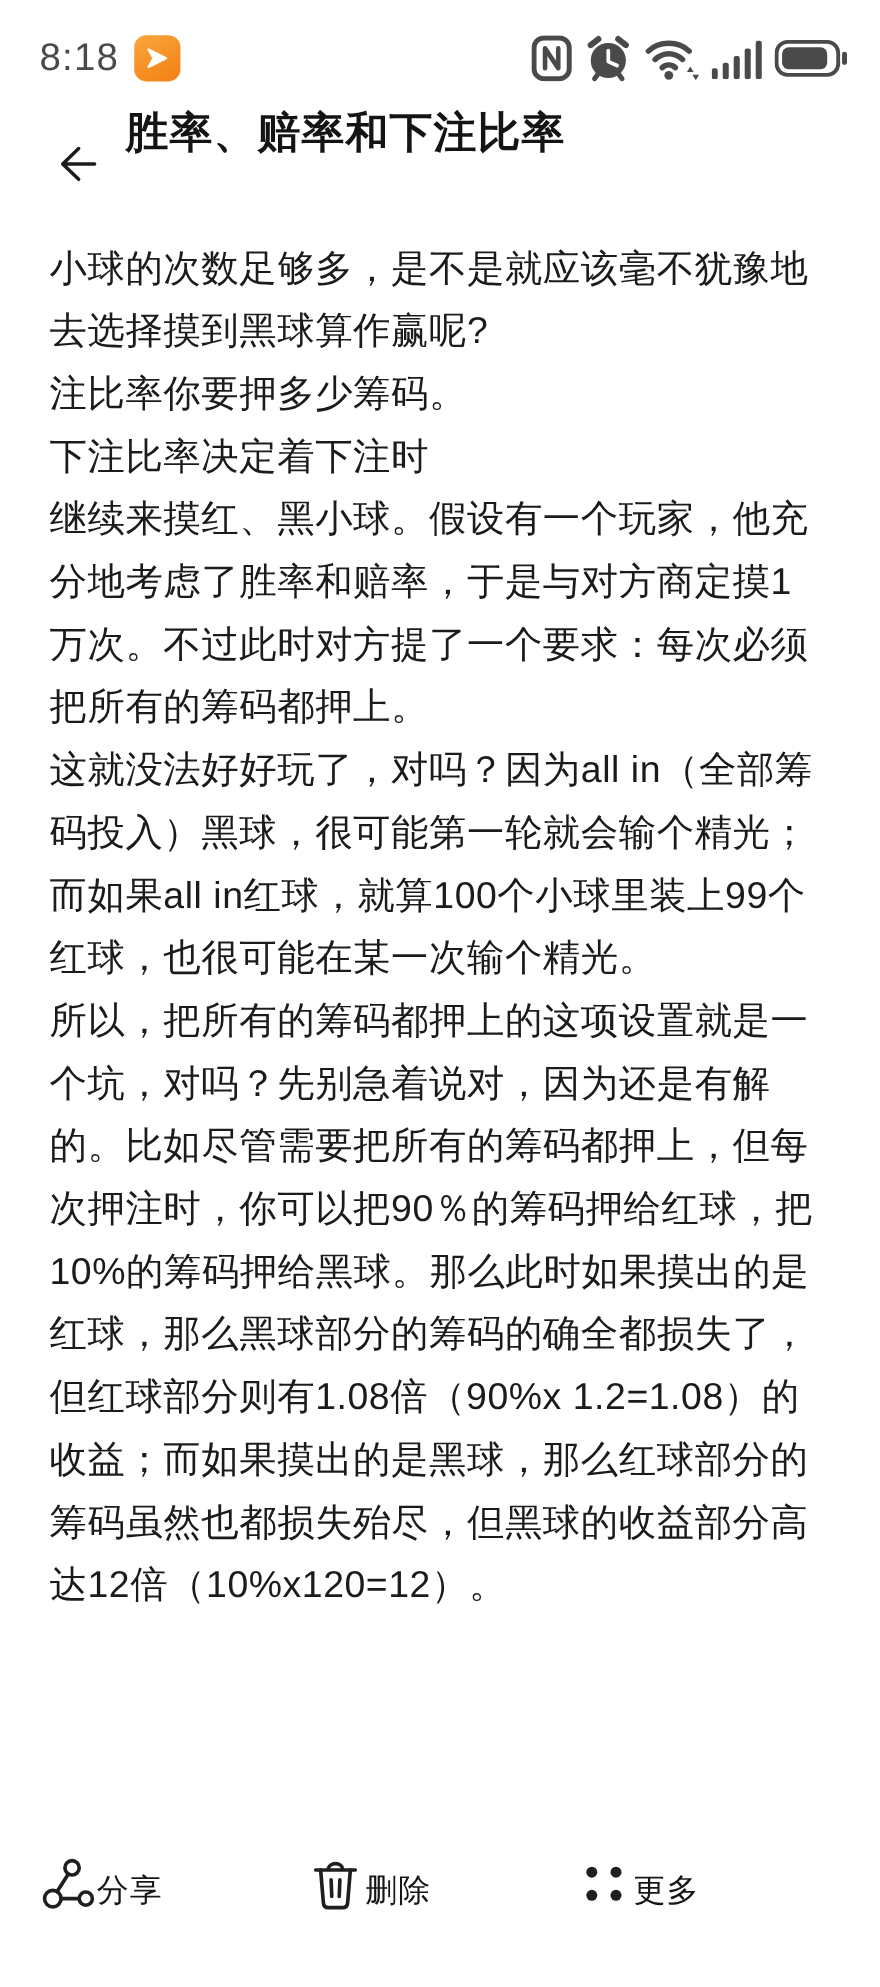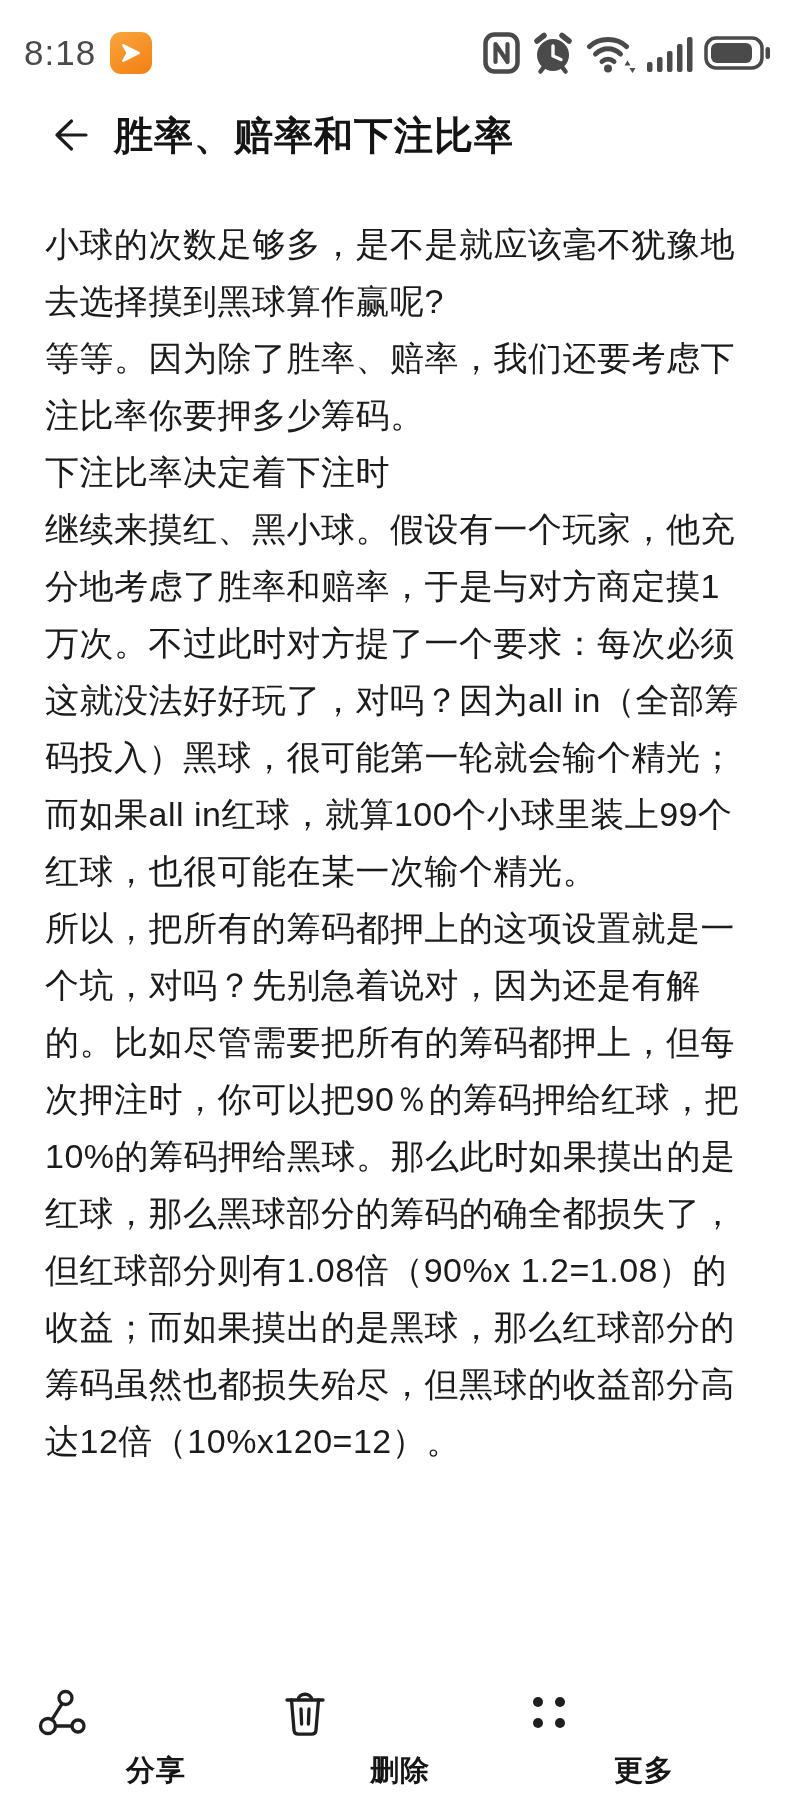--- a/index.html
+++ b/index.html
@@ -17,21 +17,21 @@
   }
 
   
   .status-bar {
     position: absolute;
     top: 0; left: 0; right: 0;
     height: 92px;
     display: flex;
     align-items: center;
     justify-content: space-between;
-    padding: 14px 30px 0 24px;
+    padding: 14px 30px 0 36px;
     box-sizing: border-box;
   }
   .sb-left { display: flex; align-items: center; gap: 14px; }
   .sb-time {
     font-size: 35px;
     color: #4a4a4a;
     letter-spacing: 1px;
   }
   .app-badge {
     width: 42px; height: 42px;
@@ -41,21 +41,21 @@
   }
   .sb-right { display: flex; align-items: center; gap: 11px; }
   .sb-right svg { display: block; }
 
   
   .header {
     position: absolute;
     top: 98px; left: 0; right: 0;
     height: 76px;
     display: flex;
-    align-items: center;
+    align-items: flex-end;
     padding-left: 46px;
   }
   .back-btn {
     width: 48px; height: 48px;
     display: flex; align-items: center; justify-content: center;
     background: none; border: none; padding: 0; cursor: pointer;
   }
   .page-title {
     margin-left: 20px;
     font-size: 39px;
@@ -84,24 +84,24 @@
   .toolbar {
     position: absolute;
     left: 0; right: 0;
     top: 1686px;
     display: flex;
     padding: 0 34px;
   }
   .tool {
     flex: 1;
     display: flex;
-    flex-direction: column;
+    flex-direction: row;
+    align-items: center;
     background: none; border: none; padding: 0; cursor: pointer;
     font-family: "Liberation Sans", sans-serif;
-    font-weight: bold;
   }
   .tool svg { width: 54px; height: 54px; display: block; }
   .tool-label {
     margin-top: 11px;
     font-size: 29px;
     color: #161616;
     letter-spacing: 1px;
   }
 </style>
 </head>
@@ -172,32 +172,32 @@
   <h1 class="page-title">胜率、赔率和下注比率</h1>
 </div>
 
 <div class="article">
 
     <div class="line">小球的次数足够多，是不是就应该毫不犹豫地</div>
 
     <div class="line">去选择摸到黑球算作赢呢?</div>
 
 
-    <div class="line">等等。因为除了胜率、赔率，我们还要考虑下</div>
 
     <div class="line">注比率你要押多少筹码。</div>
 
     <div class="line">下注比率决定着下注时</div>
 
     <div class="line">继续来摸红、黑小球。假设有一个玩家，他充</div>
 
     <div class="line">分地考虑了胜率和赔率，于是与对方商定摸1</div>
 
     <div class="line">万次。不过此时对方提了一个要求：每次必须</div>
 
+    <div class="line">把所有的筹码都押上。</div>
 
     <div class="line">这就没法好好玩了，对吗？因为all in（全部筹</div>
 
     <div class="line">码投入）黑球，很可能第一轮就会输个精光；</div>
 
     <div class="line">而如果all in红球，就算100个小球里装上99个</div>
 
     <div class="line">红球，也很可能在某一次输个精光。</div>
 
     <div class="line">所以，把所有的筹码都押上的这项设置就是一</div>

